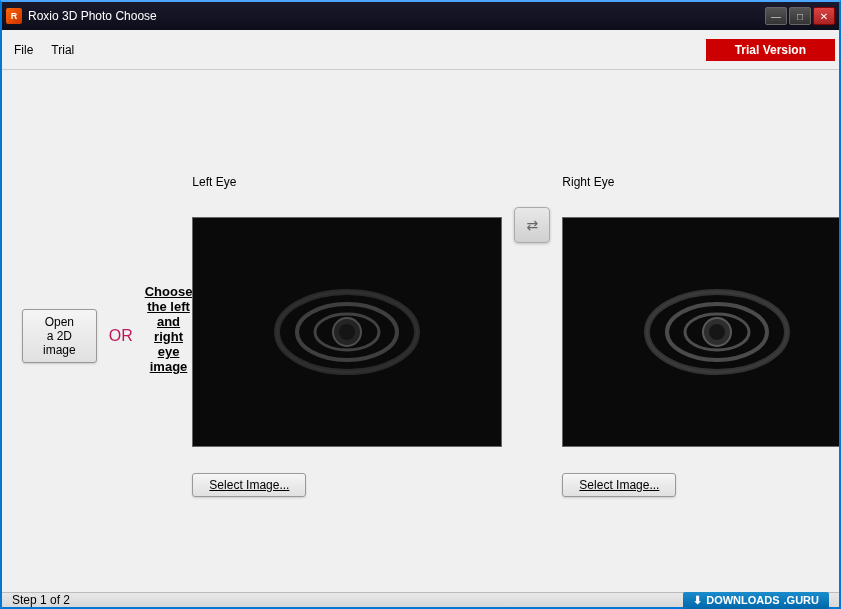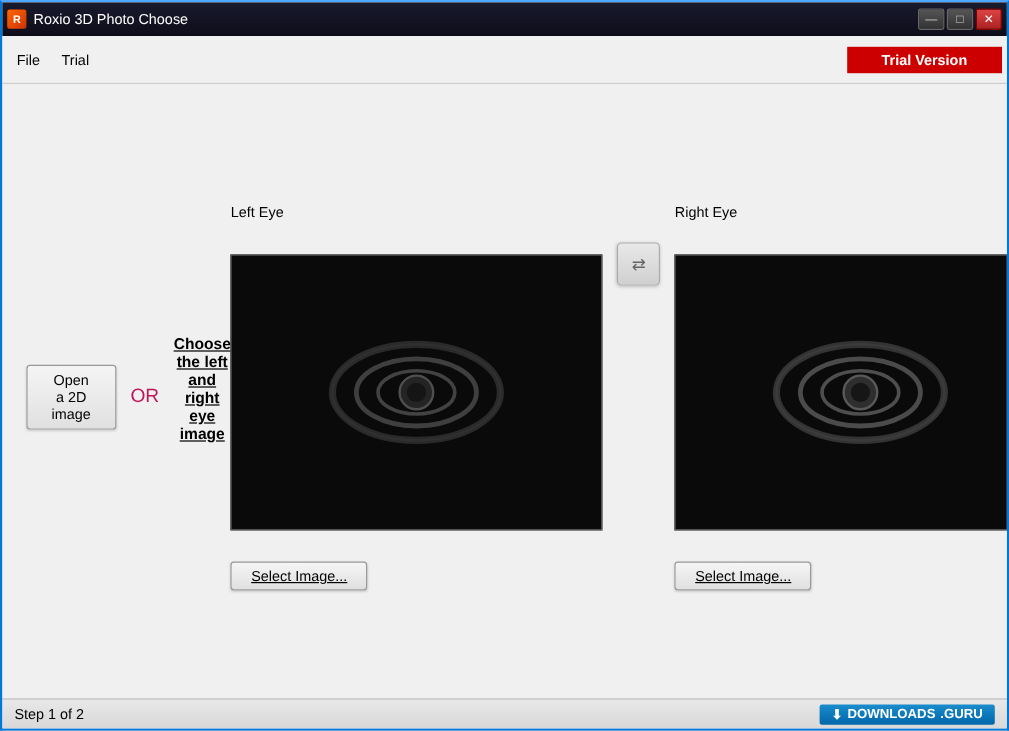--- a/index.html
+++ b/index.html
@@ -246,21 +246,21 @@
       align-items: center;
       justify-content: center;
       cursor: pointer;
       box-shadow: 0 1px 3px rgba(0,0,0,0.2);
       font-size: 14px;
       color: #666;
     }
 
     
     .status-bar {
-      height: 25px;
+      height: 15px;
       background: linear-gradient(to bottom, #e8e8e8, #d8d8d8);
       border-top: 1px solid #bbb;
       display: flex;
       align-items: center;
       justify-content: space-between;
       padding: 0 10px;
       flex-shrink: 0;
     }
 
     .status-text {

